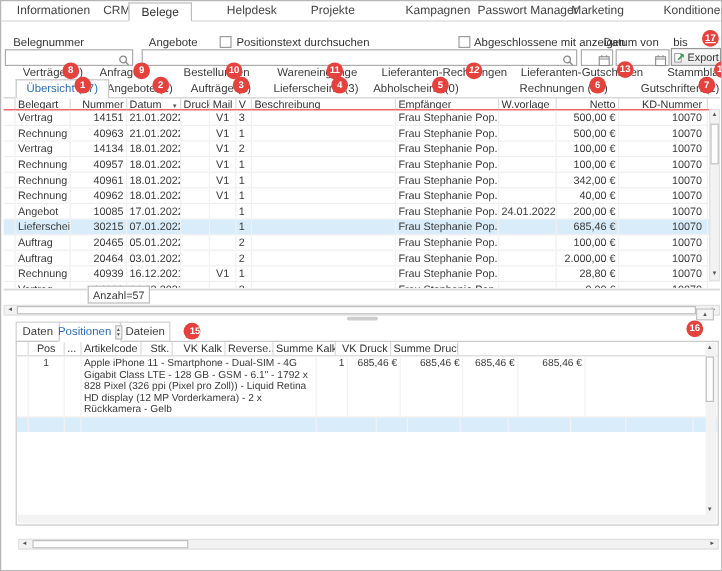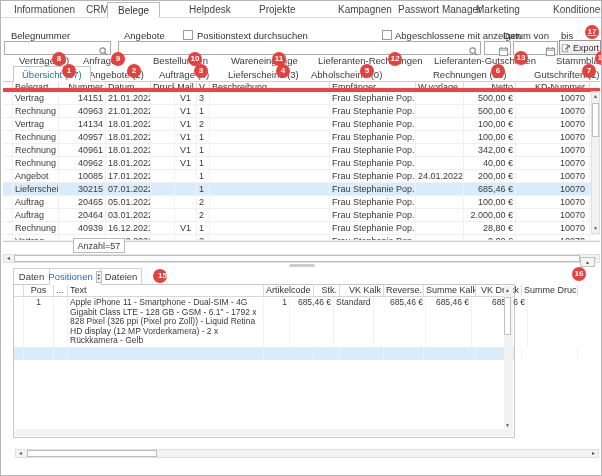--- a/index.html
+++ b/index.html
@@ -49,21 +49,21 @@
   .r2 .dt2:nth-of-type(3){left:158px}.r2 .dt2:nth-of-type(4){left:227px}
   .r2 .dt2:nth-of-type(5){left:310px}.r2 .dt2:nth-of-type(6){left:432px}
   .r2 .dt2:nth-of-type(7){left:533px}
   .dt2.active{top:65px;height:16px;line-height:15px;padding:0 8px;background:#fff;
     border:1px solid #c6c6c6;border-bottom:1px solid #fff;color:#2a6cbf;z-index:3}
 
   
   .dtable{position:absolute;left:2px;top:80px;width:597px;height:161px;background:#fff;
     border-top:1px solid #cfcfcf;border-bottom:1px solid #cfcfcf}
   .dt-head{display:flex;height:10px;line-height:10px;font-size:9px;color:#333;
-    border-bottom:4px solid #ef4444}
+    border-bottom:1px solid #ef4444}
   .hc{flex:none;border-right:1px solid #dcdcdc;padding:0 2px;overflow:hidden;white-space:nowrap;position:relative}
   .dt-row{display:flex;height:13px;line-height:12px;border-bottom:1px solid #f0f0f0;overflow:hidden;font-size:9px;color:#3a3a3a}
   .dt-row.selected{background:#d9ecf9}
   .dt-row.partial{height:6px}
   .dc{flex:none;border-right:1px solid #f1f1f1;padding:0 2px;overflow:hidden;white-space:nowrap}
   .c0{width:10px}.c1{width:46px}.c2{width:47px;text-align:right}.c3{width:45px}
   .c4{width:24px}.c5{width:22px;text-align:center}.c6{width:13px}
   .c7{width:120px}.c8{width:86px}.c9{width:48px}
   .c10{width:52px;text-align:right}.c11{width:74px;text-align:right;padding-right:4px}
   .hfill{flex:1;border-right:none}
@@ -96,21 +96,21 @@
   .dettab:nth-of-type(1){left:12px;width:37px}
   .dettab:nth-of-type(2){left:48px;width:52px}
   .dettab:nth-of-type(3){left:99px;width:42px}
   .dettab.active{color:#2a6cbf;border-bottom-color:#fff;z-index:2}
   .spin{width:10px;height:12px;border:1px solid #bbb;background:#f3f3f3;display:none;
     flex-direction:column;align-items:center;justify-content:center;font-size:4px;line-height:4px;color:#444;font-style:normal}
   .spin i{font-style:normal}
   .dettab.active .spin{display:flex}
 
   
-  .detframe{position:absolute;left:12px;top:283px;width:502px;height:154px;border:1px solid #c9c9c9;background:#fff}
+  .detframe{position:absolute;left:12px;top:283px;width:586px;height:154px;border:1px solid #c9c9c9;background:#fff}
   .pt-head{display:flex;height:12px;line-height:11px;font-size:9px;color:#333;border-bottom:1px solid #d6d6d6}
   .ph{flex:none;border-right:1px solid #dcdcdc;padding:0 2px;overflow:hidden;white-space:nowrap}
   .pt-row{display:flex;border-bottom:1px solid #ededed;font-size:8.5px;line-height:9.5px;color:#3a3a3a}
   .pt-row.selected{height:12px;background:#d9ecf9;border-bottom:none}
   .pc{flex:none;border-right:1px solid #f2f2f2;padding:1px 2px;overflow:hidden}
   .p0{width:10px}.p1{width:30px;text-align:center}.p2{width:14px}.p3{width:196px}
   .p4{width:50px}.p5{width:26px}.p6{width:44px}.p7{width:40px}
   .p8{width:52px}.p9{width:46px}.p10{width:56px}
   .num{text-align:right}
   .pfill{flex:1;border-right:none}
@@ -458,40 +458,38 @@
         <span>Dateien</span>
 
       </div>
     </div>
 
   <div class="detframe">
     <div class="pt-head">
       <div class="ph p0"></div>
       <div class="ph p1">Pos</div>
       <div class="ph p2">...</div>
-      <div class="ph p3">Text</div>
       <div class="ph p4">Artikelcode</div>
       <div class="ph p5 num">Stk.</div>
       <div class="ph p6 num">VK Kalk</div>
       <div class="ph p7">Reverse...</div>
       <div class="ph p8 num">Summe Kalk</div>
       <div class="ph p9 num">VK Druck</div>
       <div class="ph p10 num">Summe Druck</div>
       <div class="ph pfill"></div>
     </div>
     <div>
 
         <div class="pt-row">
           <div class="pc p0"></div>
           <div class="pc p1">1</div>
           <div class="pc p2"></div>
           <div class="pc p3">Apple iPhone 11 - Smartphone - Dual-SIM - 4G Gigabit Class LTE - 128 GB - GSM - 6.1" - 1792 x 828 Pixel (326 ppi (Pixel pro Zoll)) - Liquid Retina HD display (12 MP Vorderkamera) - 2 x Rückkamera - Gelb</div>
           <div class="pc p5 num">1</div>
           <div class="pc p6 num">685,46 €</div>
-          <div class="pc p7">Standard</div>
           <div class="pc p8 num">685,46 €</div>
           <div class="pc p9 num">685,46 €</div>
           <div class="pc p10 num">685,46 €</div>
           <div class="pc pfill"></div>
         </div>
 
         <div class="pt-row selected">
           <div class="pc p0"></div>
           <div class="pc p1"></div>
           <div class="pc p2"></div>

